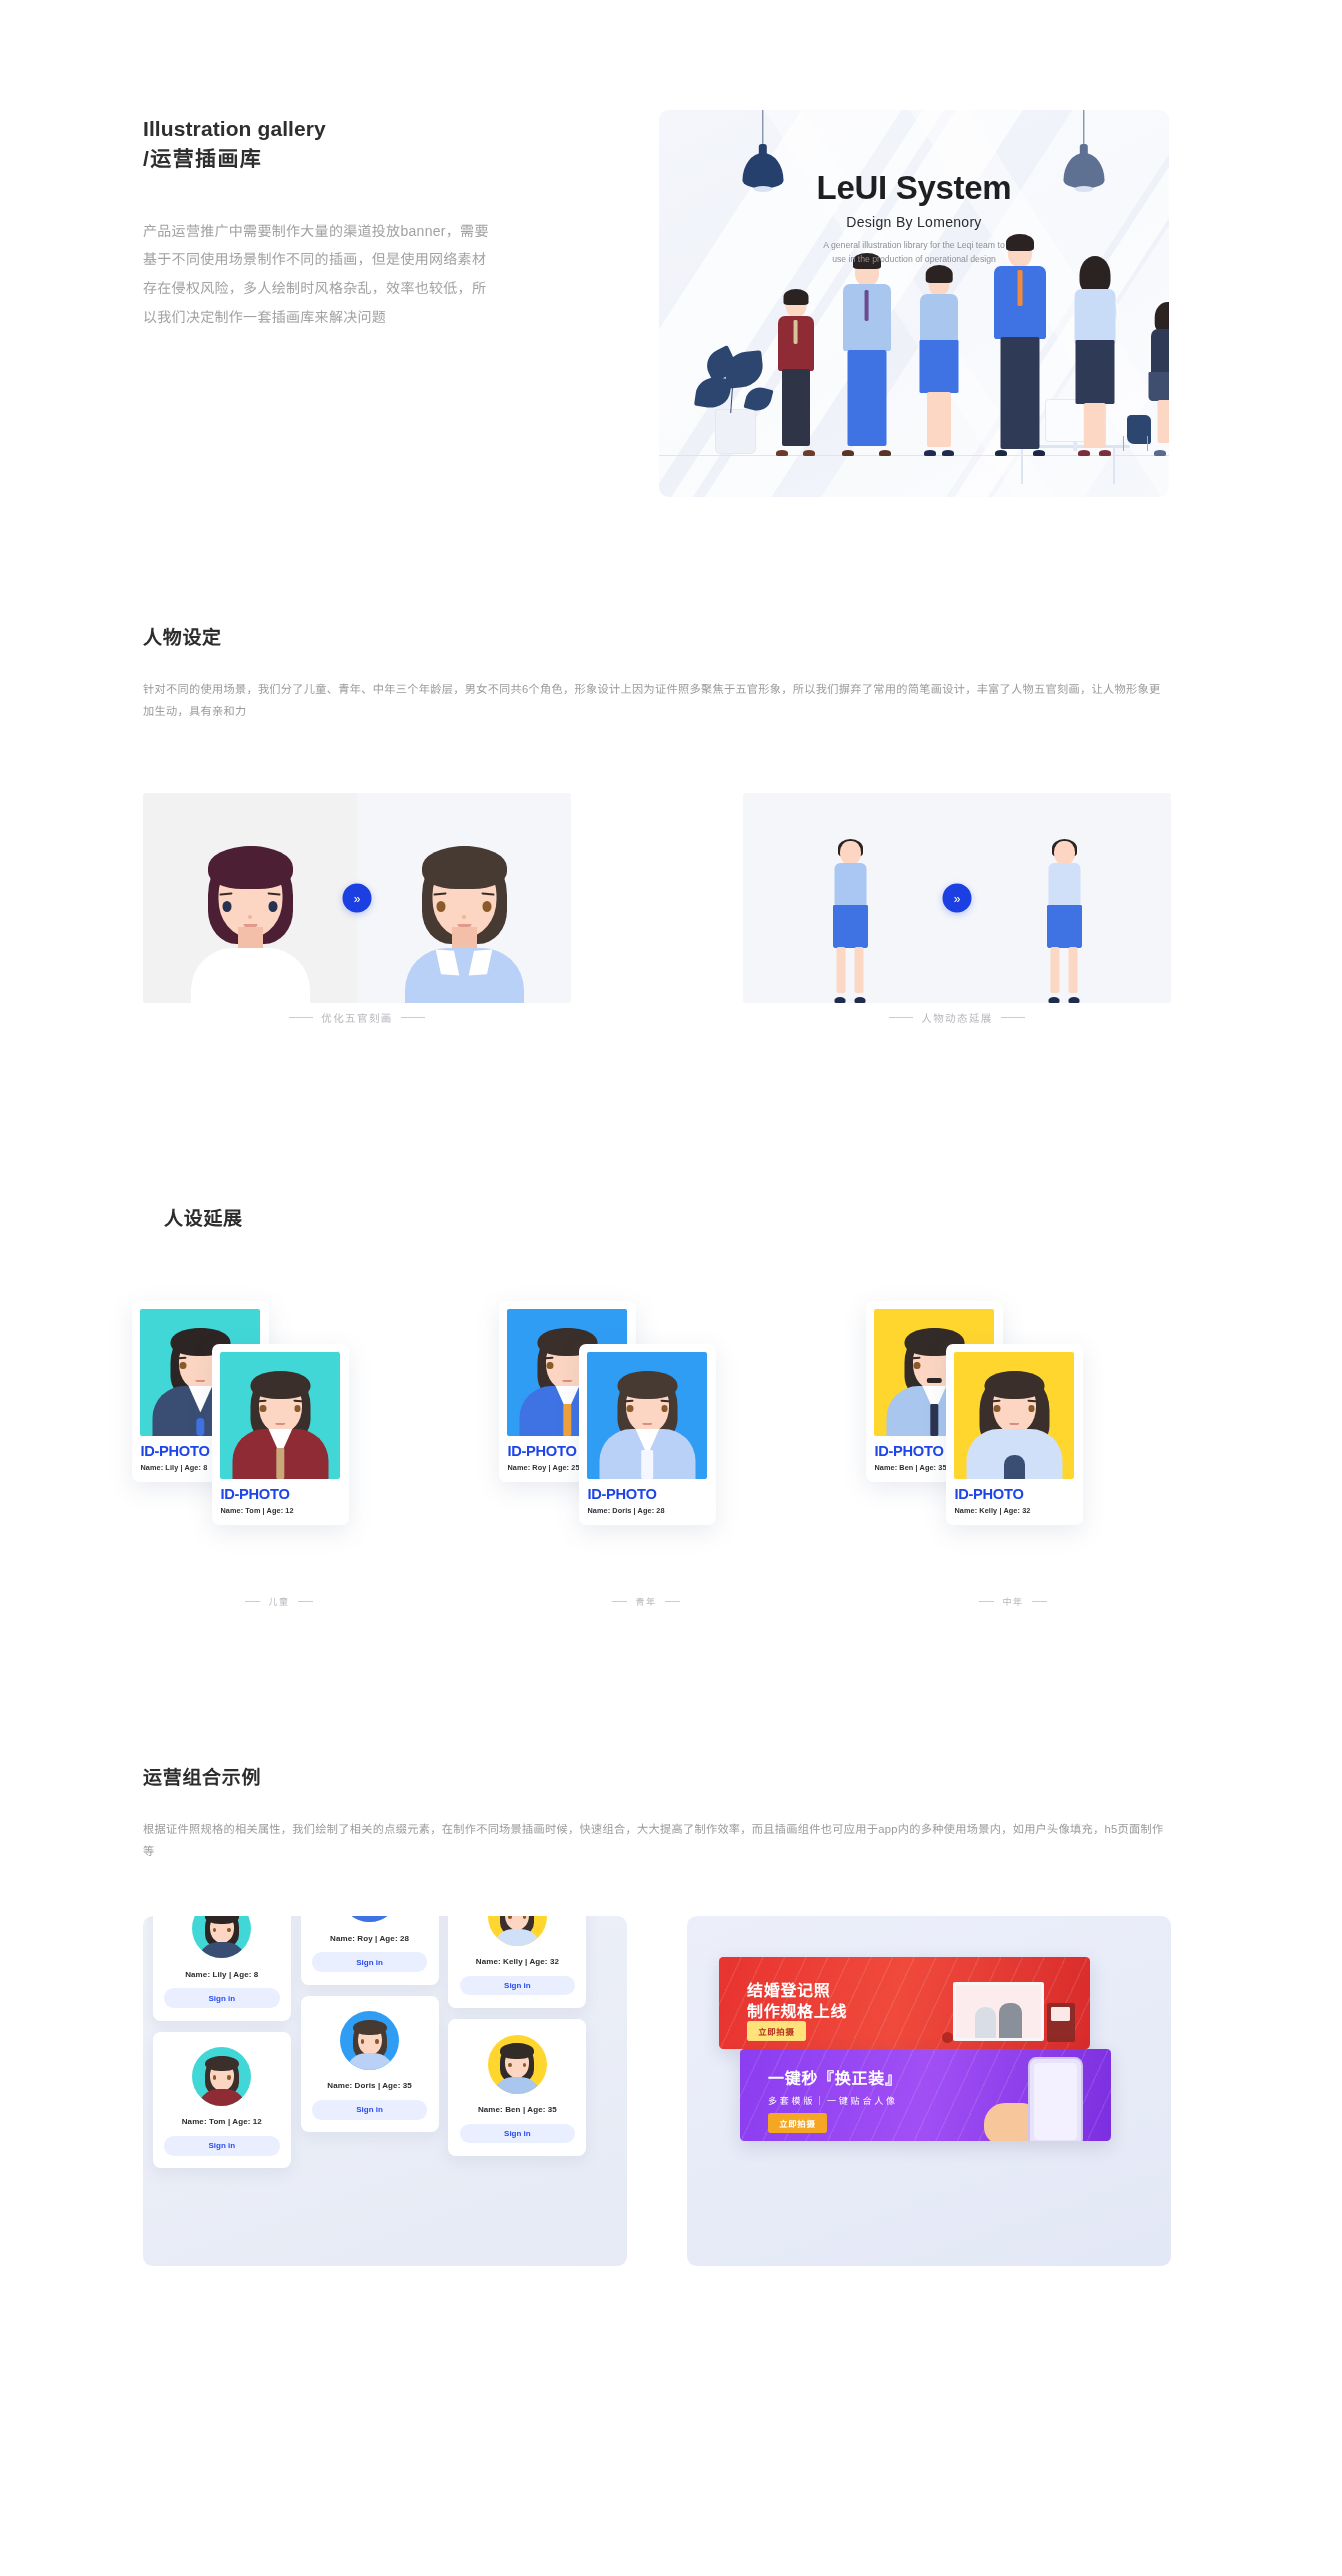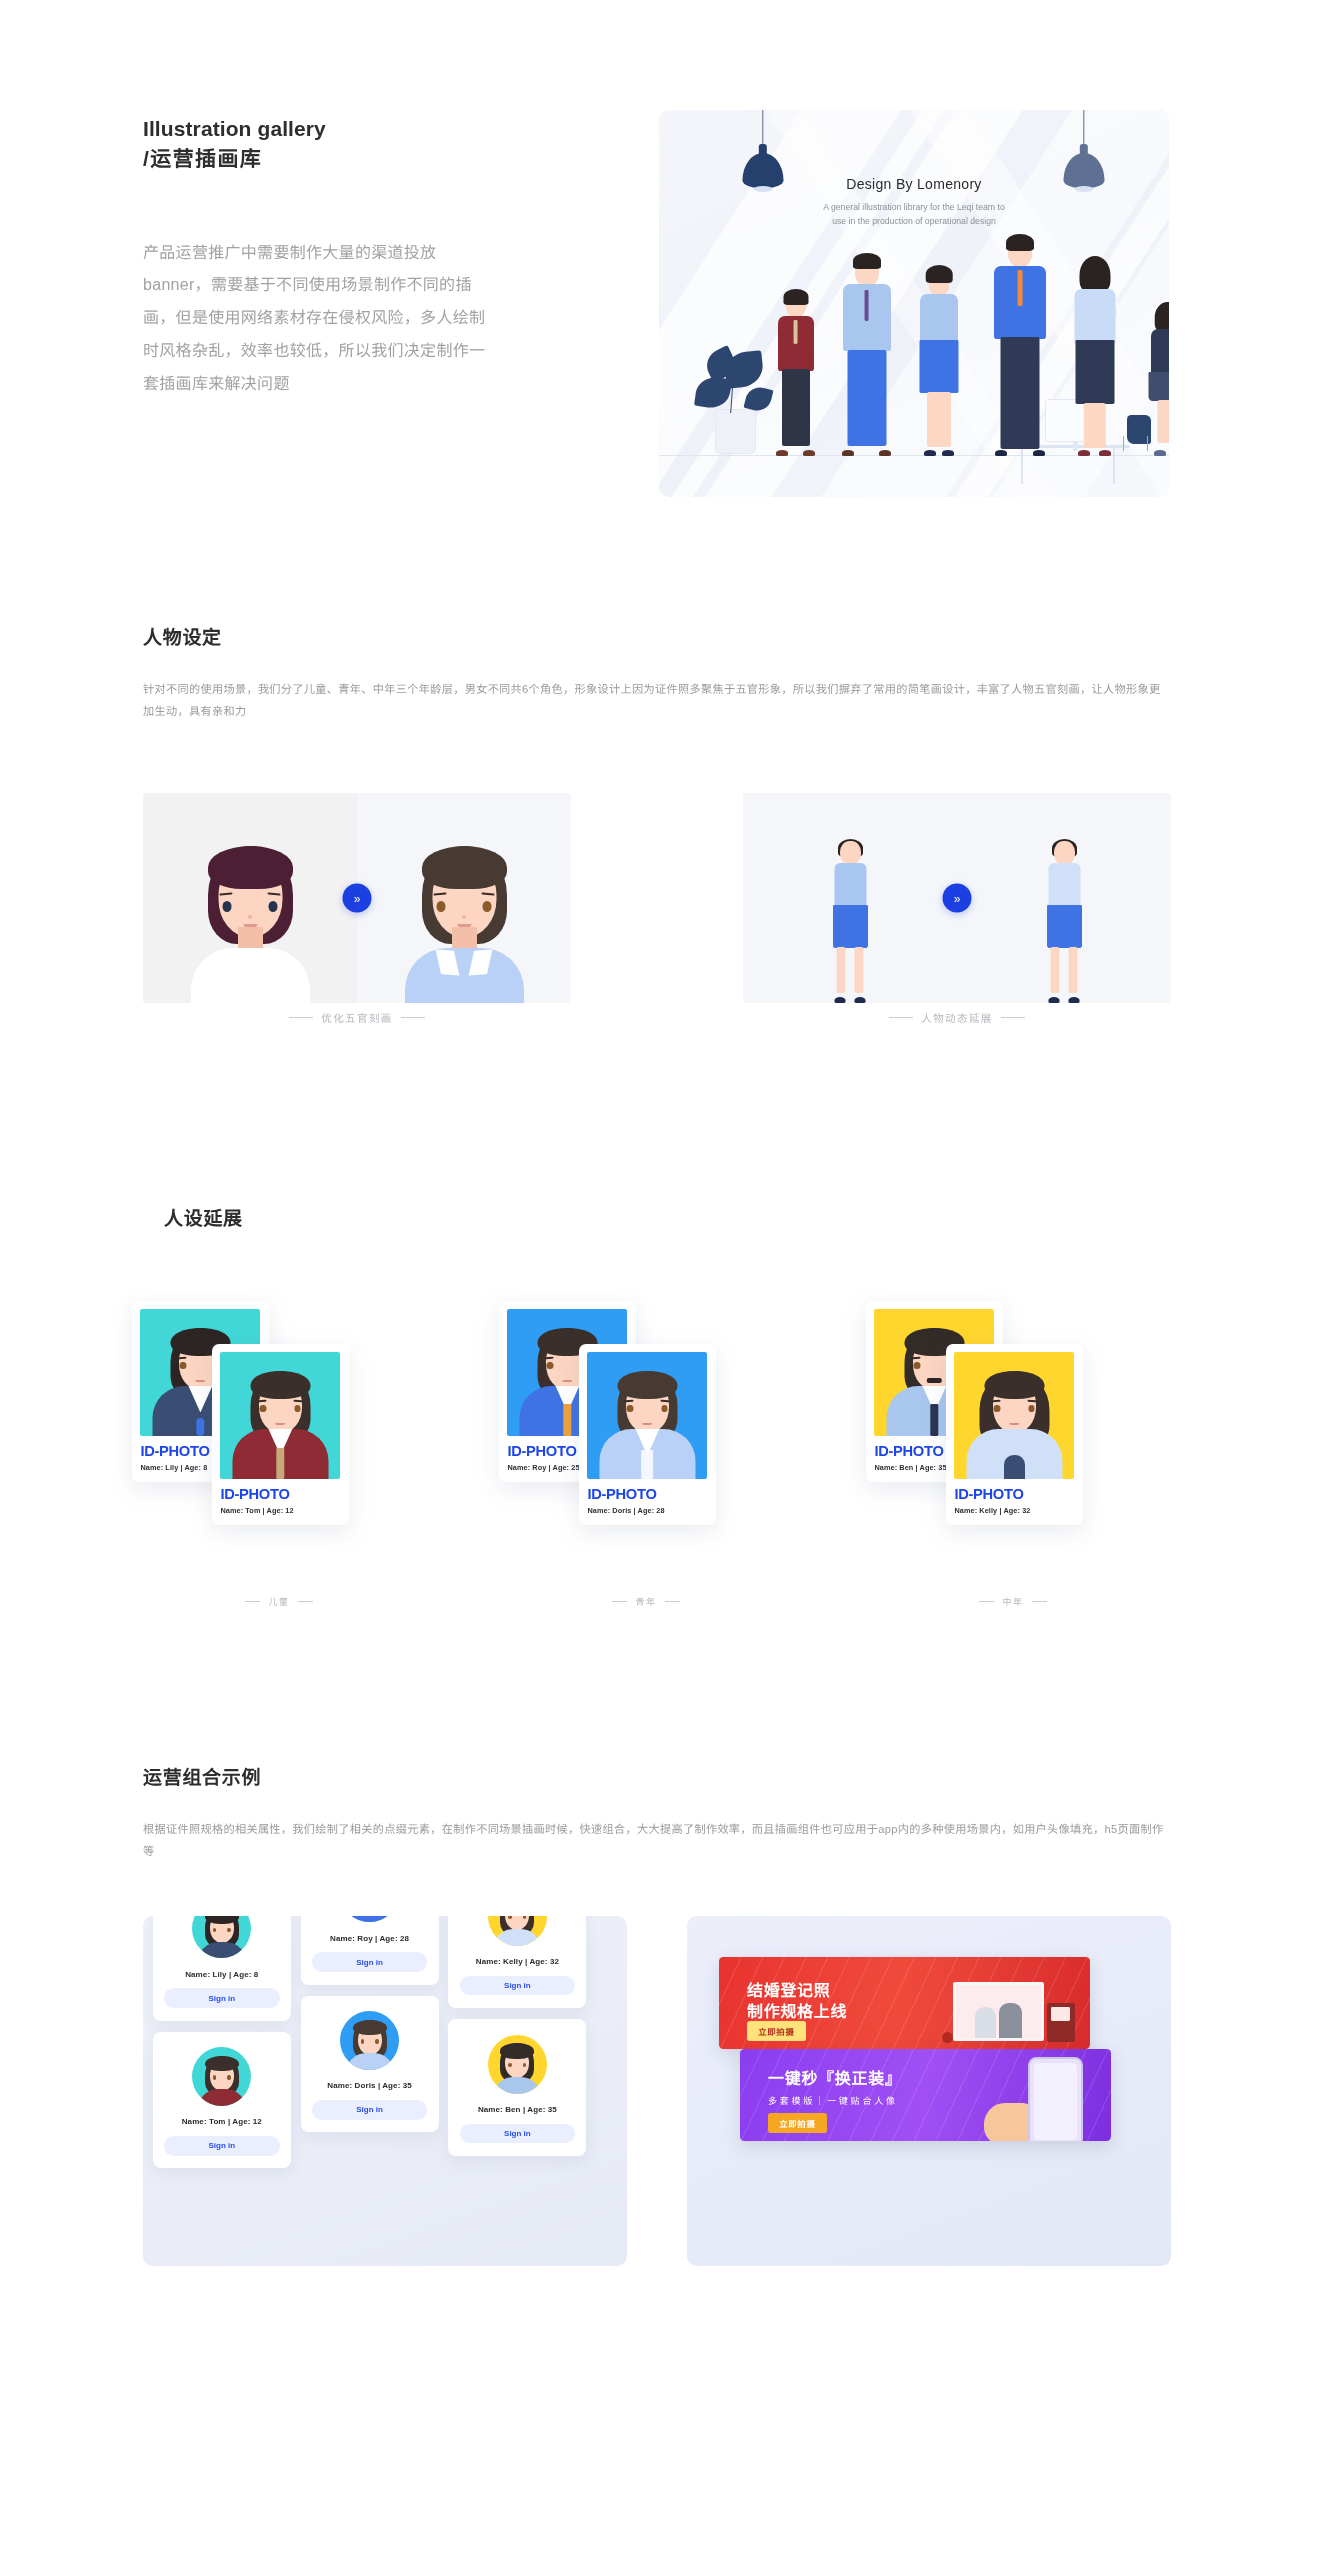--- a/index.html
+++ b/index.html
@@ -37,21 +37,21 @@
 
   
   .hero { position: absolute; left: 0; top: 0; width: 1343px; height: 552px; }
   .hero-text { position: absolute; left: 143px; top: 114px; width: 364px; }
   .hero-title {
     font-size: 21px; font-weight: 700; color: #2e2e2e; line-height: 1.42;
     letter-spacing: 0.1px;
   }
   .hero-title .cn { letter-spacing: 1.4px; }
   .hero-para {
-    margin-top: 63px; font-size: 16px; line-height: 2.05;
+    margin-top: 43px; font-size: 14px; line-height: 2.05;
     color: #a2a2a2; width: 350px; letter-spacing: 0.3px;
   }
 
   .hero-card {
     position: absolute; left: 659px; top: 110px;
     width: 510px; height: 387px; border-radius: 9.8px;
     background: linear-gradient(152deg,#f4f6fb 0%, #eef1f8 55%, #f6f8fc 100%);
     overflow: hidden;
   }
   .hero-stripes { position:absolute; inset:0; }
@@ -314,20 +314,21 @@
           <span class="bell"></span>
           <span class="glow"></span>
       </div>
 
       <div class="clock">
           <i class="h"></i>
           <i class="m"></i>
         </div>
 
       <div class="hero-heading">
+        <div class="hero-brand">LeUI System</div>
         <div class="hero-by">Design By Lomenory</div>
         <div class="hero-sub">
           <div>A general illustration library for the Leqi team to</div>
           <div>use in the production of operational design</div>
         </div>
       </div>
 
       <div class="floor"></div>
       <div class="desk"></div>
       <div class="monitor"></div>

